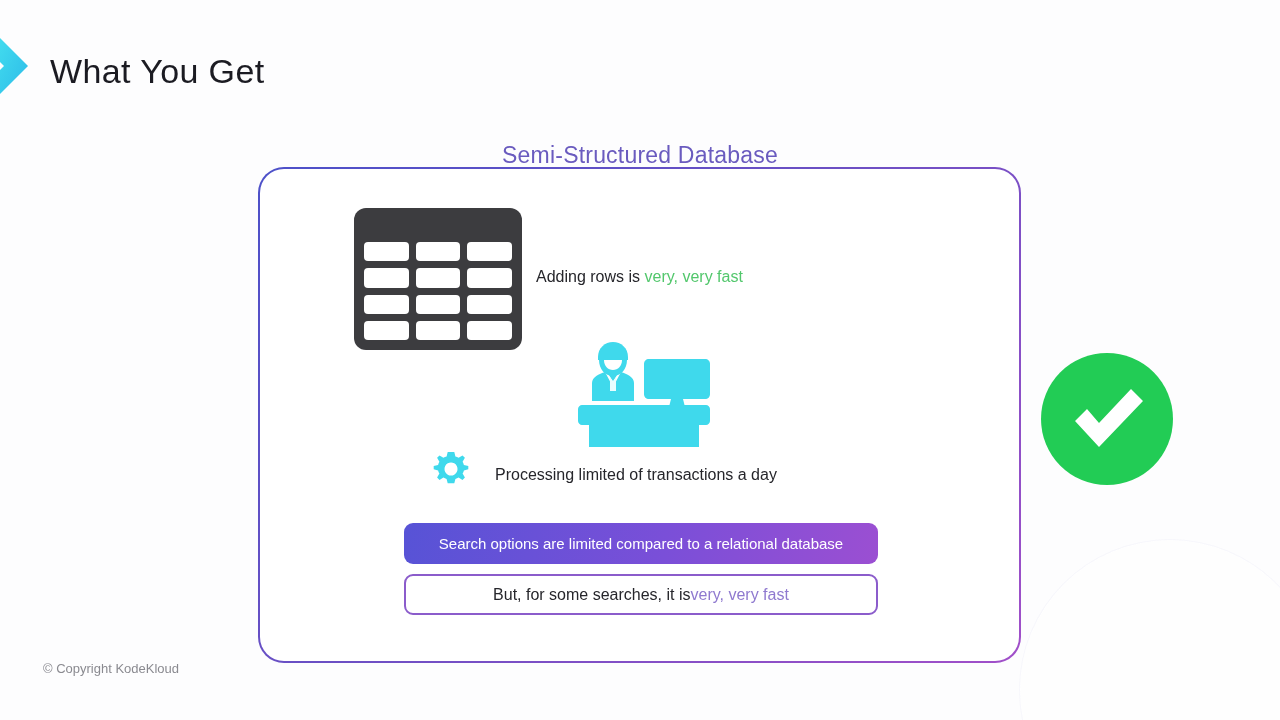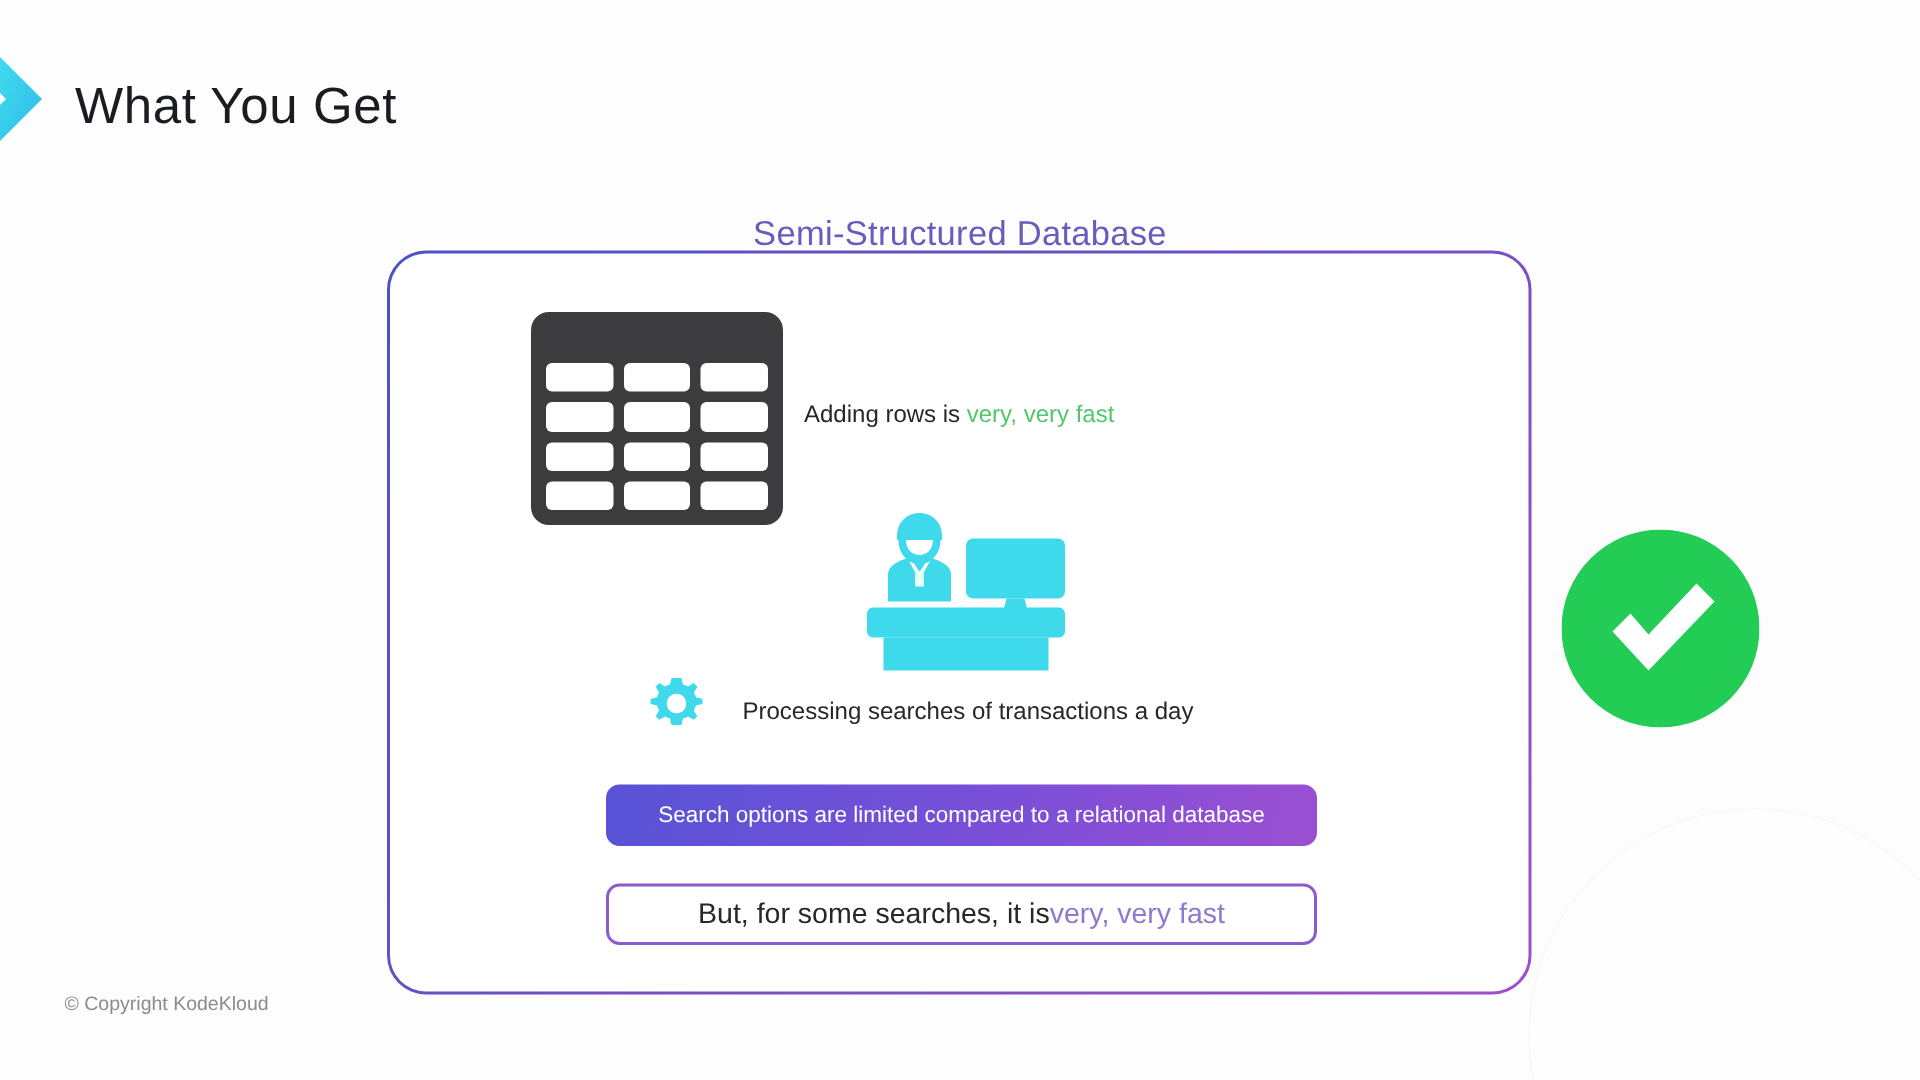--- a/index.html
+++ b/index.html
@@ -130,26 +130,26 @@
     align-items: center;
     justify-content: center;
     border: none;
     cursor: pointer;
     white-space: nowrap;
   }
 
   
   .pill-outline {
     position: absolute;
-    left: 144px; top: 420px;
+    left: 144px; top: 405px;
     width: 474px; height: 41px;
     border-radius: 9px;
     background: #ffffff;
     border: 2px solid #8b5ccb;
-    font-size: 19px;
+    font-size: 16px;
     color: #26262b;
     display: flex;
     align-items: center;
     justify-content: center;
     white-space: nowrap;
   }
 
   
   .check-badge {
     position: absolute;
@@ -253,21 +253,21 @@
           <path fill="#3fd9ec" d="M19 2 l3.3 0 1.1 4.4 a13.3 13.3 0 0 1 3.2 1.3 l3.9-2.3 2.4 2.4 -2.3 3.9
             a13.3 13.3 0 0 1 1.3 3.2 l4.4 1.1 0 3.3 -4.4 1.1 a13.3 13.3 0 0 1 -1.3 3.2 l2.3 3.9 -2.4 2.4
             -3.9-2.3 a13.3 13.3 0 0 1 -3.2 1.3 l-1.1 4.4 -3.3 0 -3.3 0 -1.1-4.4 a13.3 13.3 0 0 1 -3.2-1.3
             l-3.9 2.3 -2.4-2.4 2.3-3.9 a13.3 13.3 0 0 1 -1.3-3.2 l-4.4-1.1 0-3.3 4.4-1.1
             a13.3 13.3 0 0 1 1.3-3.2 l-2.3-3.9 2.4-2.4 3.9 2.3 a13.3 13.3 0 0 1 3.2-1.3 l1.1-4.4 Z
             M19 12.5 a6.5 6.5 0 1 0 0.01 0 Z"></path>
           <circle cx="19" cy="19" r="6" fill="#ffffff"></circle>
         </svg>
       </div>
 
-      <div class="proc-text">Processing searches of transactions a day</div>
+      <div class="proc-text">Processing limited of transactions a day</div>
 
       <button class="pill-solid">Search options are limited compared to a relational database</button>
 
       <div class="pill-outline">
         <span>But, for some searches, it is </span>
           <span class="accent-purple">very, very fast</span>
       </div>
 
     </div>
   </div>

